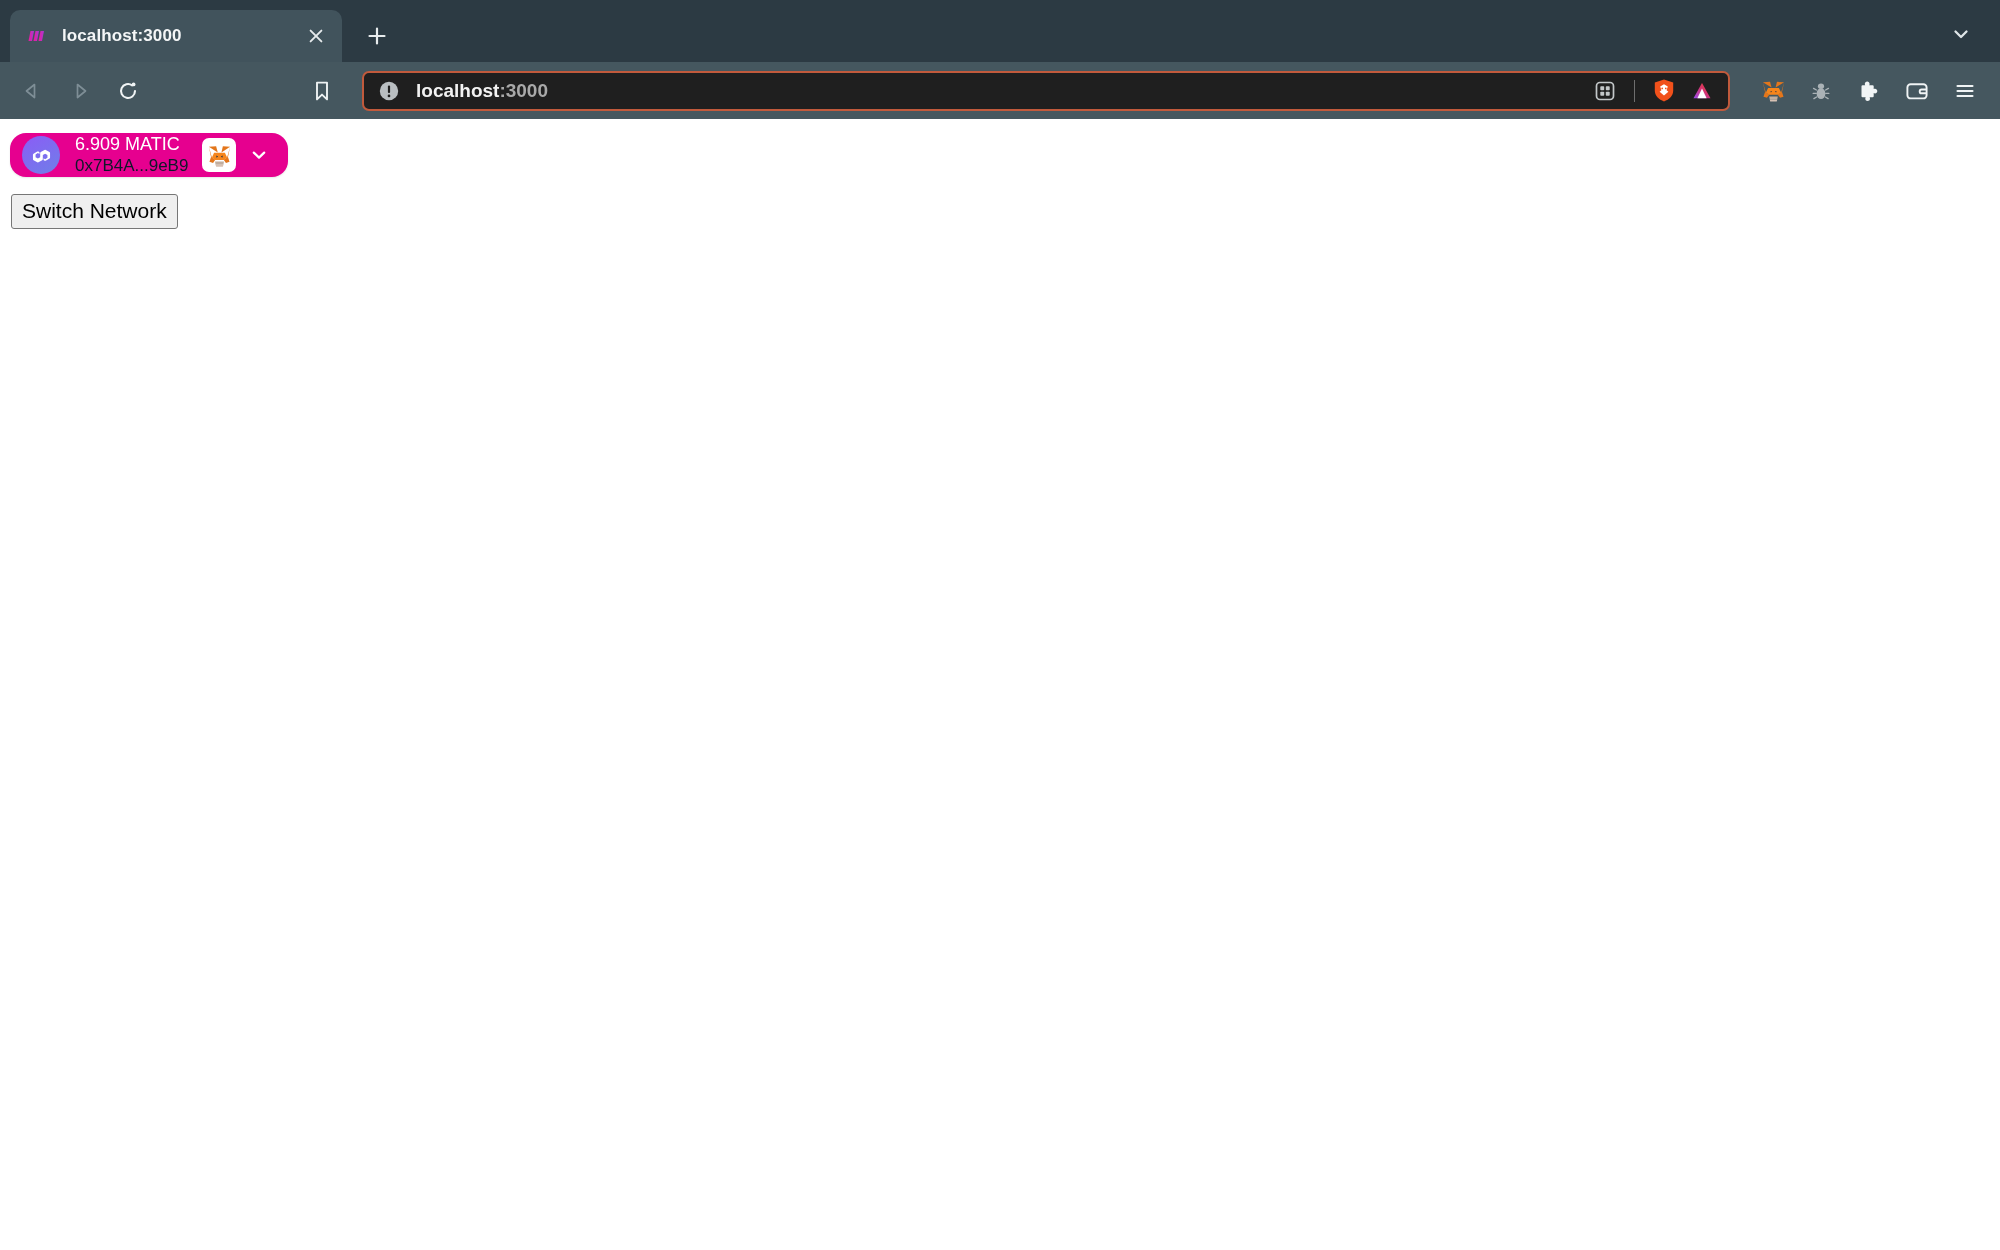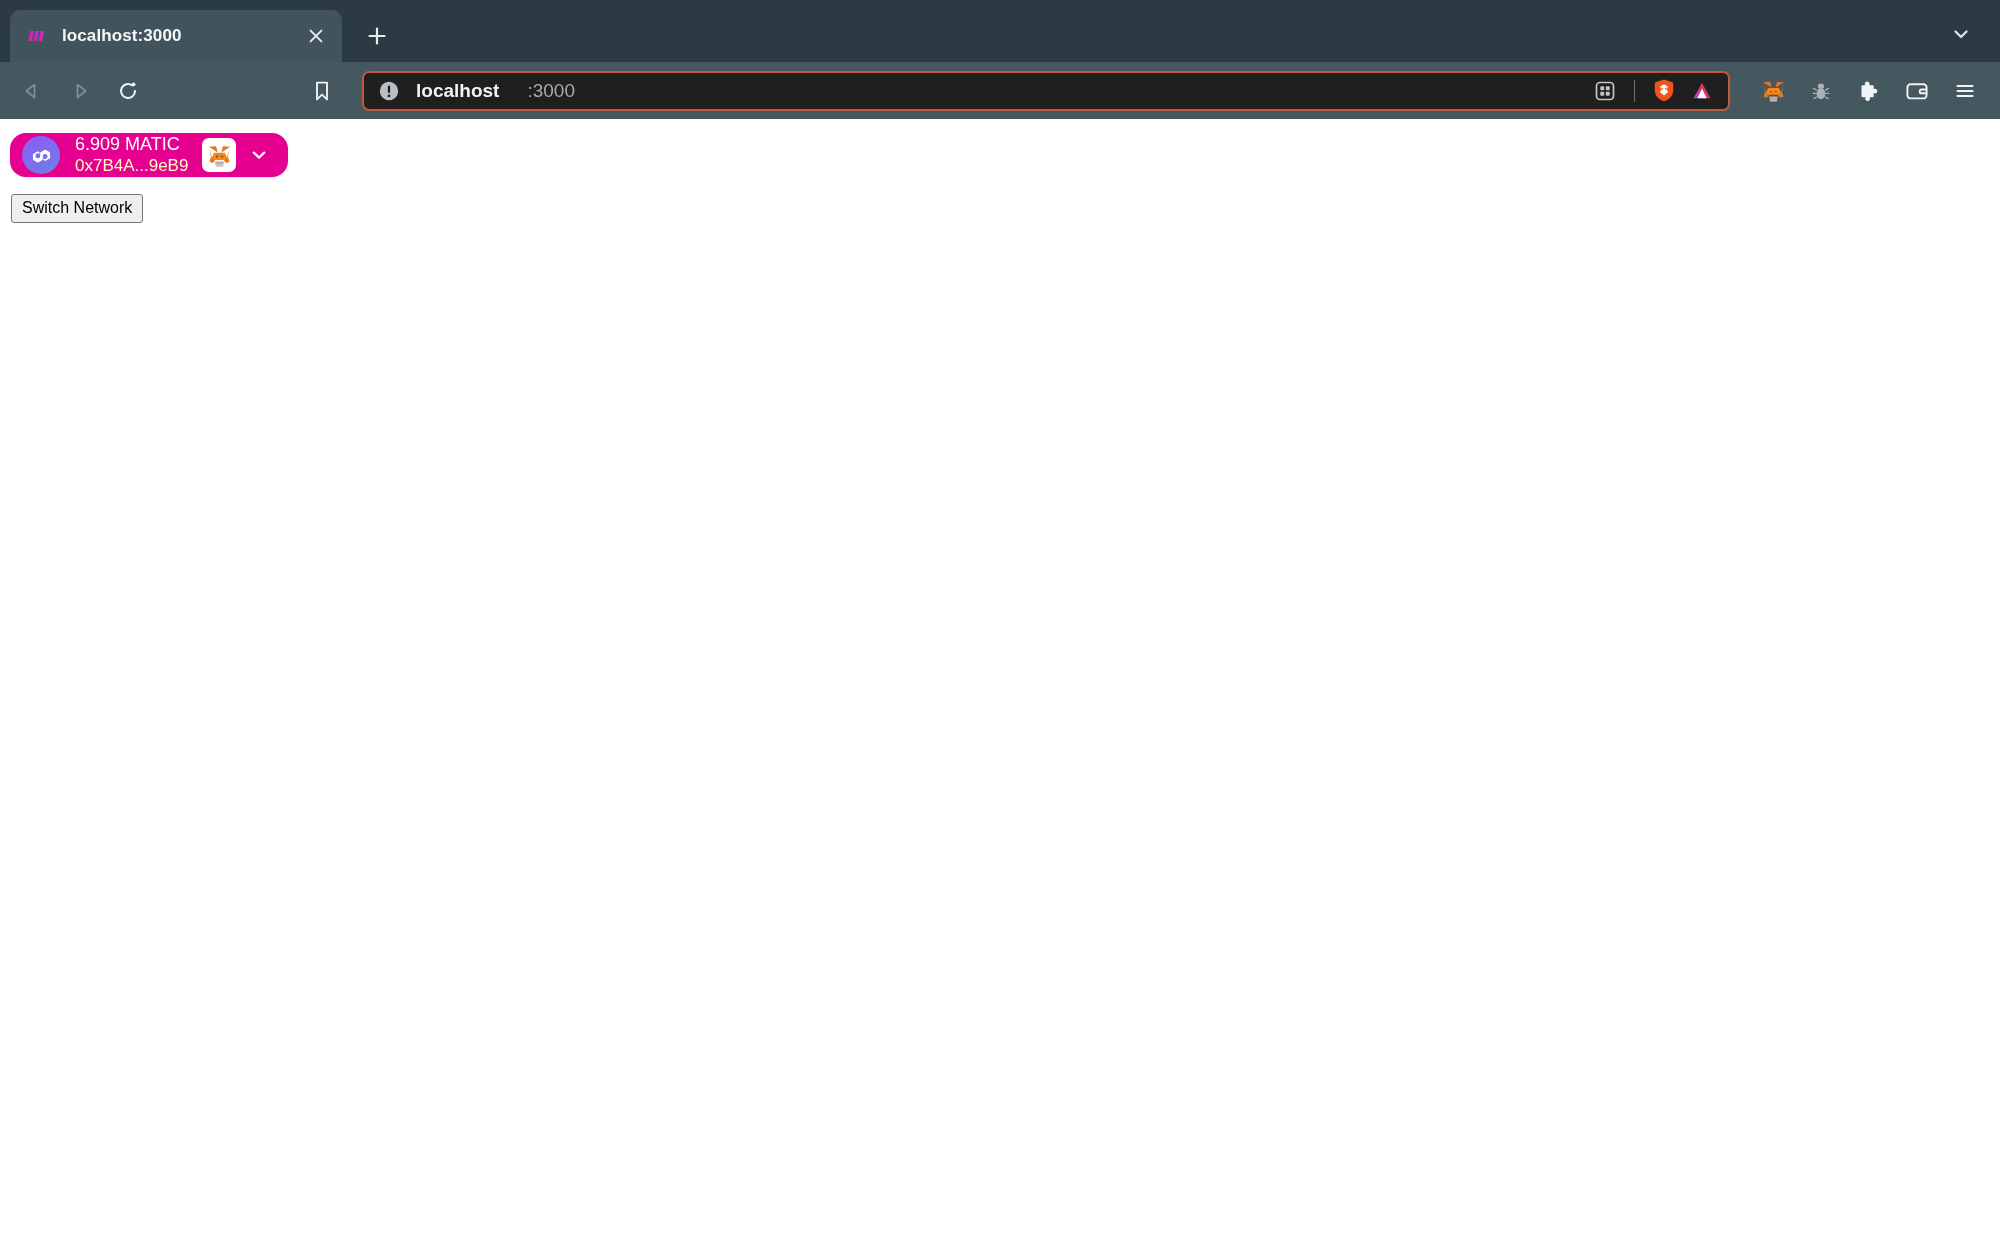--- a/index.html
+++ b/index.html
@@ -153,21 +153,21 @@
 
   .omnibox-url {
     flex: 1 1 auto;
     font-size: 19px;
     color: #f2f2f2;
     white-space: nowrap;
     overflow: hidden;
     margin-left: 12px;
     font-weight: bold;
   }
-  .omnibox-url .port { color: #a9a9a9; font-weight: normal; padding-left: 28px; }
+  .omnibox-url .port { color: #a9a9a9; font-weight: bold; }
 
   .omnibox-actions {
     display: flex;
     align-items: center;
     flex: 0 0 auto;
     gap: 2px;
   }
 
   .omnibox-icon-btn {
     width: 36px;
@@ -241,21 +241,21 @@
     margin-right: 14px;
   }
 
   .wallet-balance {
     color: #ffffff;
     font-size: 18px;
     white-space: nowrap;
   }
 
   .wallet-address {
-    color: #fef9c3;
+    color: #0f172a;
     font-size: 17px;
     white-space: nowrap;
   }
 
   .wallet-avatar {
     width: 34px;
     height: 34px;
     border-radius: 7px;
     background: #ffffff;
     display: flex;
@@ -274,21 +274,21 @@
     flex: 0 0 auto;
     margin-left: 8px;
   }
 
   
   .switch-network-btn {
     display: block;
     margin-top: 17px;
     margin-left: 1px;
     font-family: "Liberation Sans", sans-serif;
-    font-size: 16px;
+    font-size: 21px;
     color: #000000;
     background: #efefef;
     border: 1px solid #767676;
     border-radius: 3px;
     padding: 3px 10px 4px 10px;
     line-height: 1.25;
   }
 </style>
 </head>
 <body>

